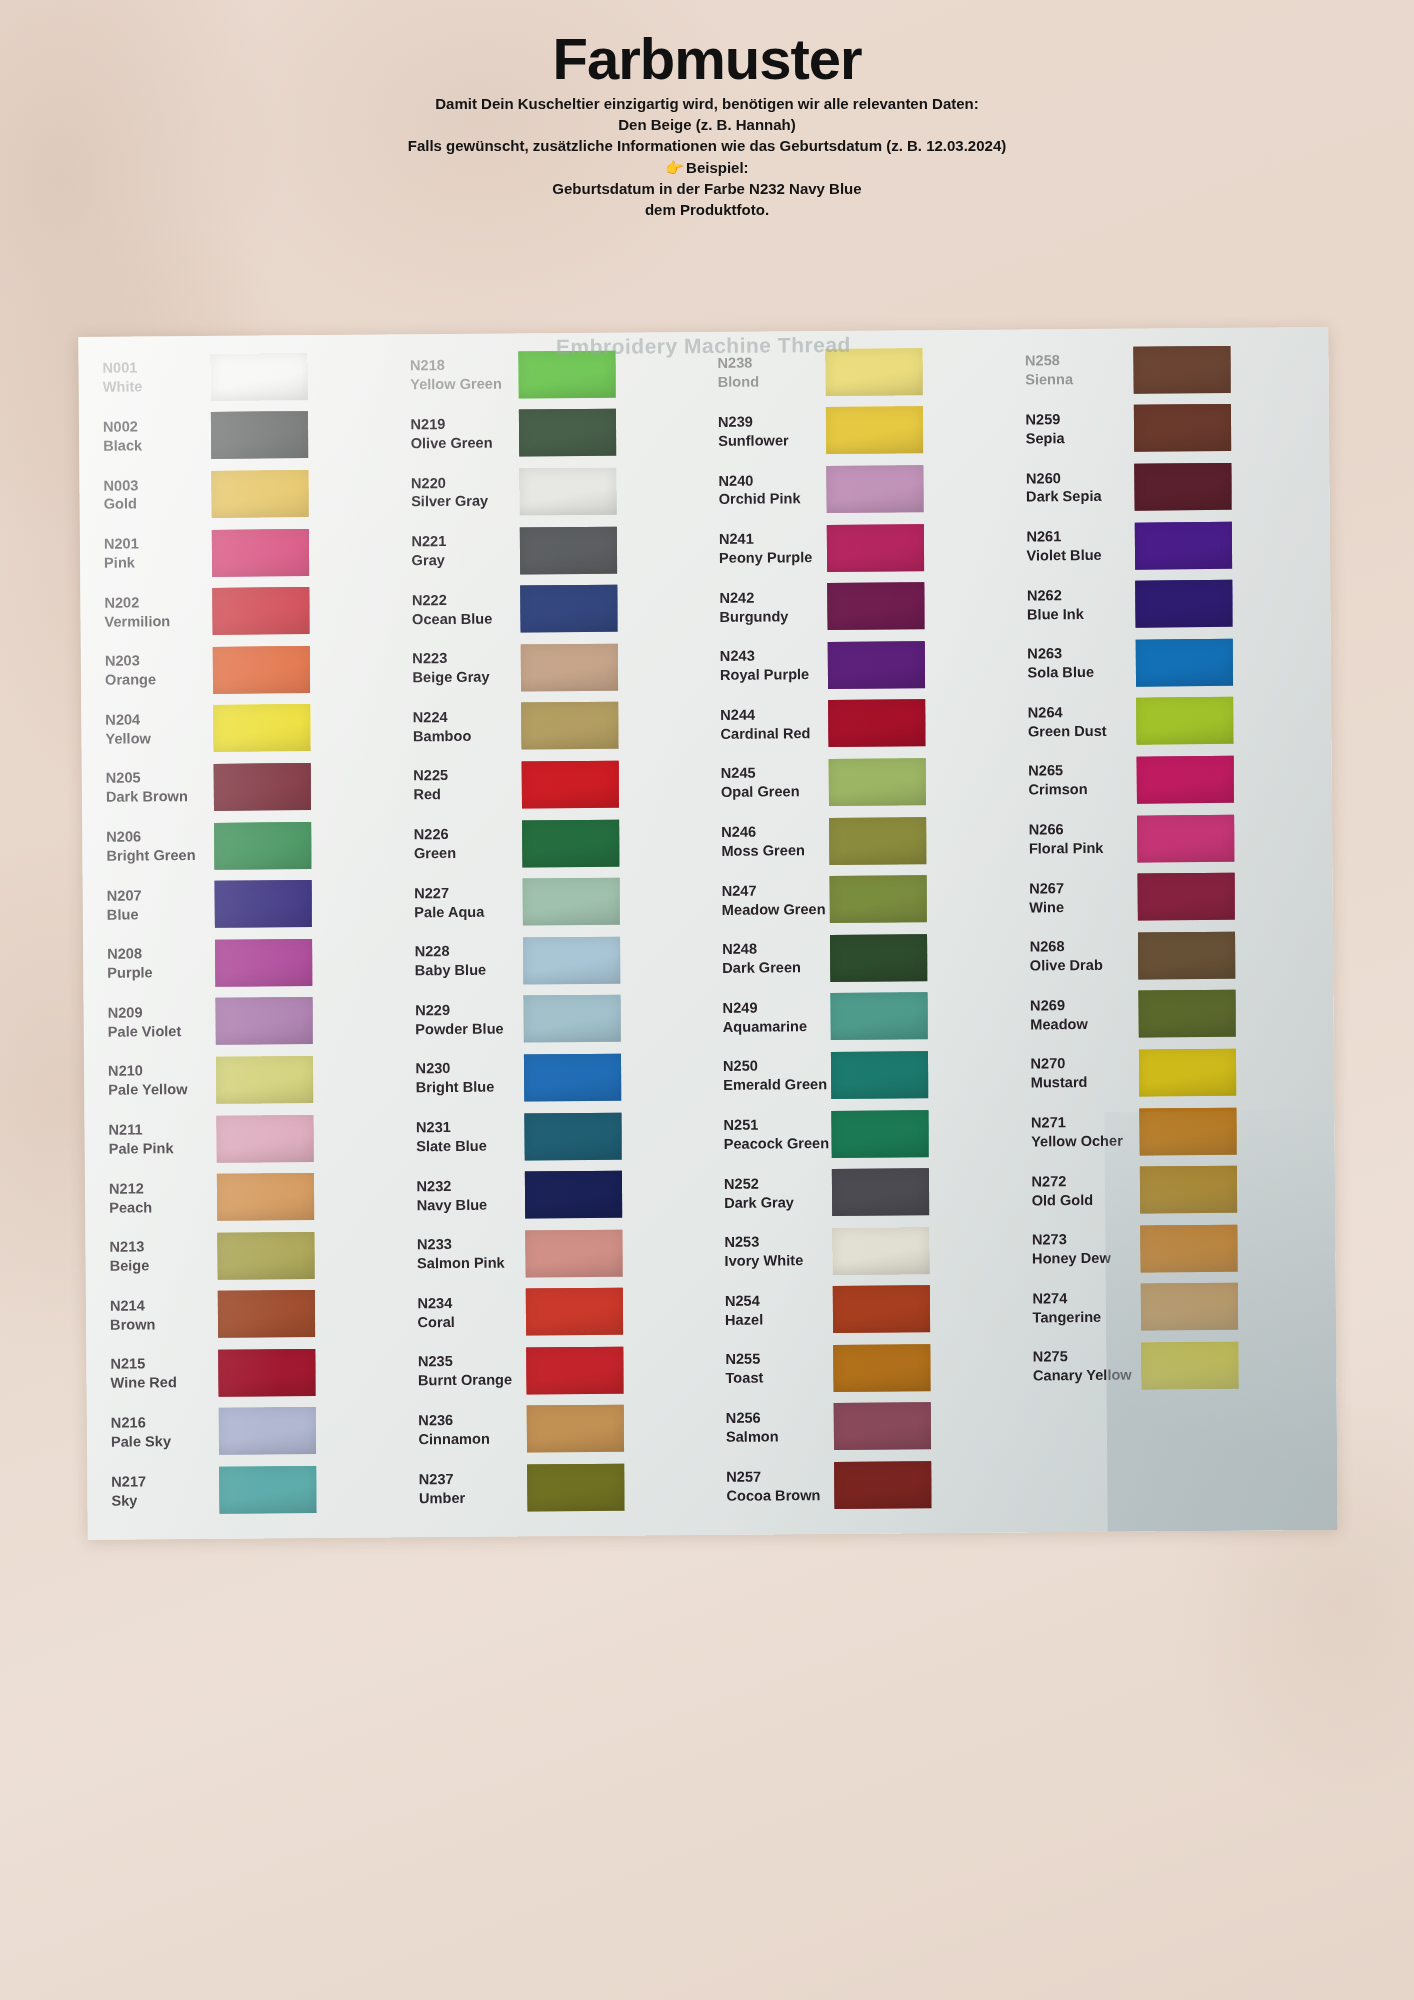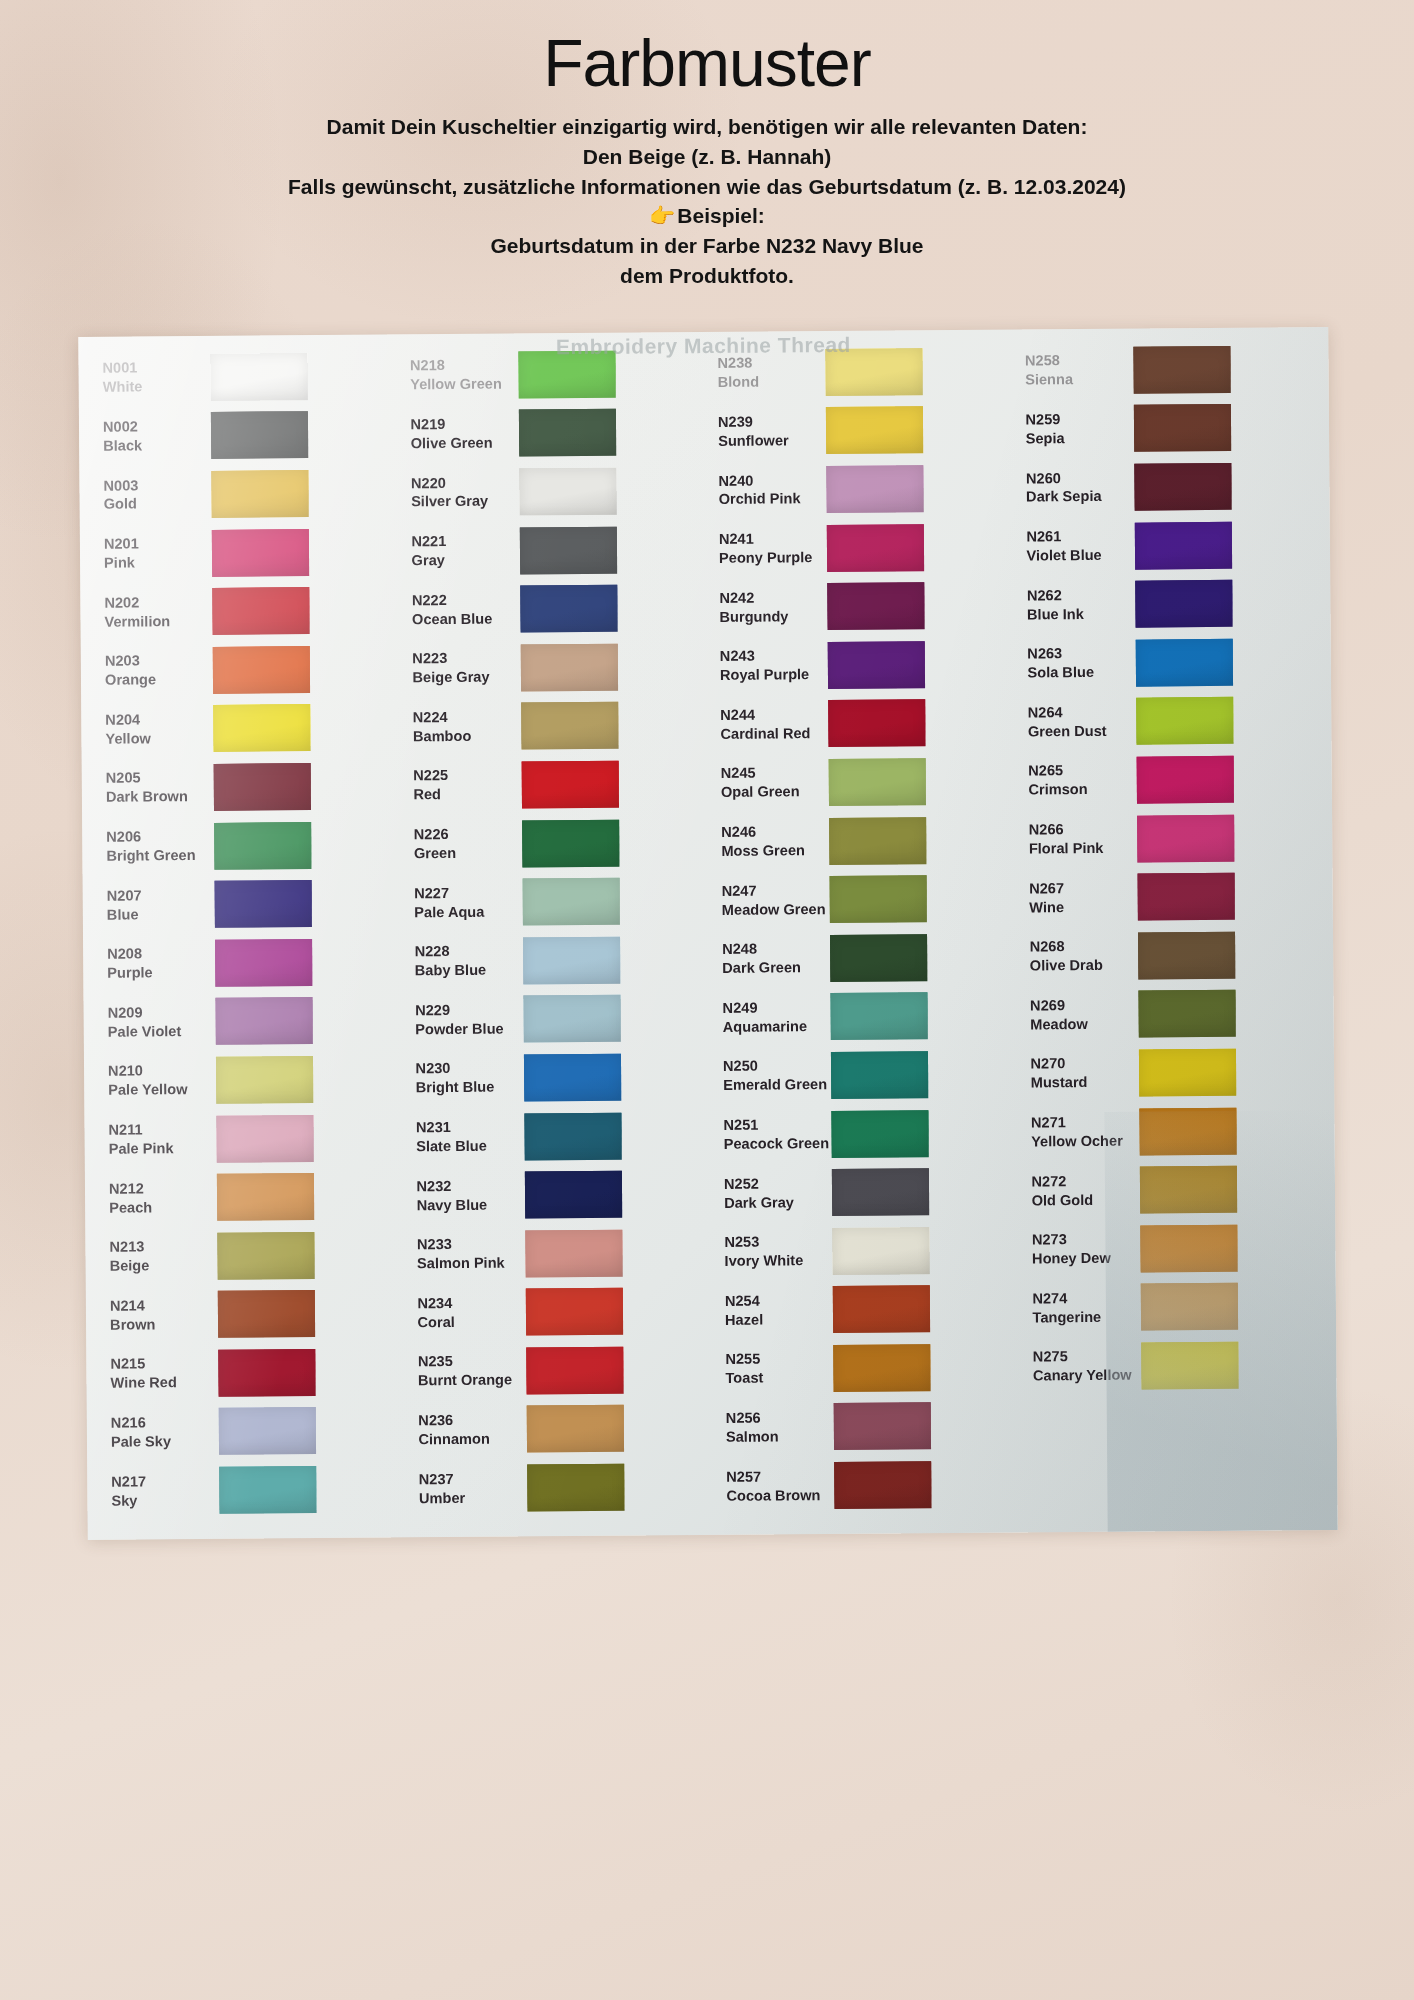--- a/index.html
+++ b/index.html
@@ -40,29 +40,28 @@
   }
 
   #header {
     position: absolute;
     top: 0; left: 0; right: 0;
     text-align: center;
     padding-top: 26px;
     z-index: 4;
   }
   #title {
-    font-size: 66px;
-    font-weight: normal;
+    font-size: 58px;
+    font-weight: bold;
     letter-spacing: -1px;
     color: #111;
     line-height: 1.15;
   }
   #intro {
-    margin-top: 10px;
-    font-size: 21px;
+    font-size: 15px;
     font-weight: bold;
     color: #141414;
     line-height: 1.42;
     padding: 0 150px;
   }
   #intro .line { display: block; white-space: nowrap; }
   #intro .pointer { color: #f3c13c; margin-right: 2px; }
 
   
   #card {

